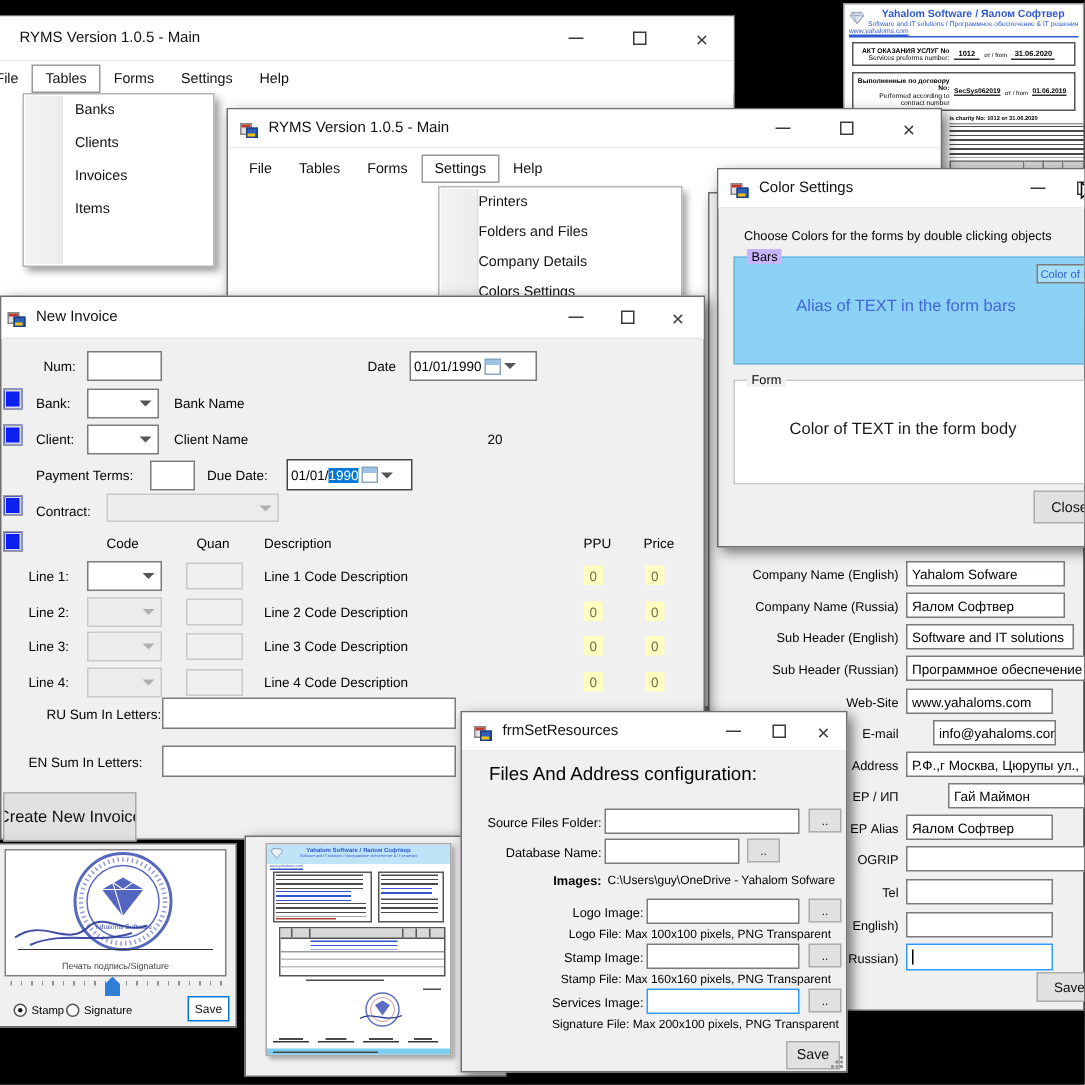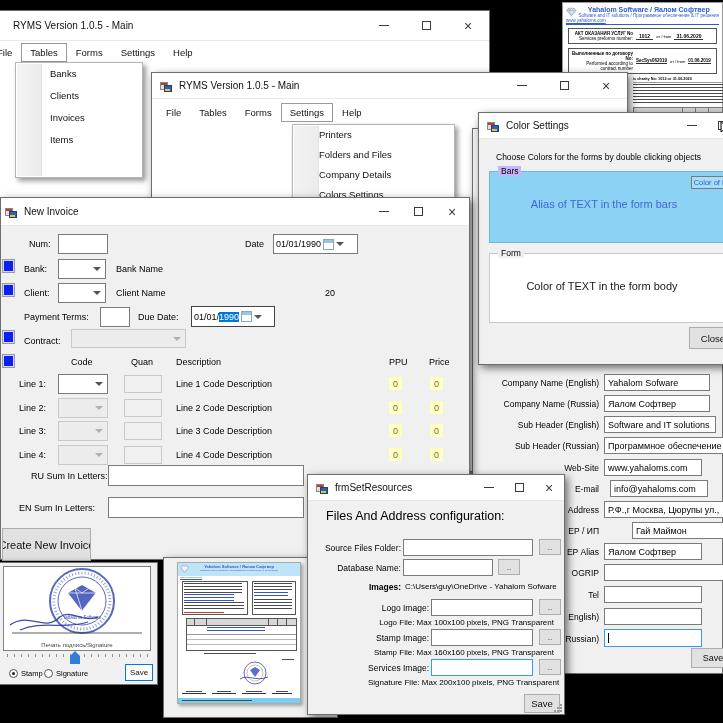--- a/index.html
+++ b/index.html
@@ -185,21 +185,21 @@
     <div class="tb" style="left:131px;top:245px;width:106px;height:17px;">Yahalom Sofware</div>
     <div class="cd-lbl" style="left:0;top:270px;width:126px;">Company Name (Russia)</div>
     <div class="tb" style="left:131px;top:266px;width:106px;height:17px;">Яалом Софтвер</div>
     <div class="cd-lbl" style="left:0;top:291px;width:126px;">Sub Header (English)</div>
     <div class="tb" style="left:131px;top:287px;width:112px;height:17px;">Software and IT solutions</div>
     <div class="cd-lbl" style="left:0;top:312px;width:126px;">Sub Header (Russian)</div>
     <div class="tb" style="left:131px;top:308px;width:120px;height:17px;">Программное обеспечение &amp;</div>
     <div class="cd-lbl" style="left:0;top:334px;width:126px;">Web-Site</div>
     <div class="tb" style="left:131px;top:330px;width:98px;height:17px;">www.yahaloms.com</div>
     <div class="cd-lbl" style="left:0;top:355px;width:126px;">E-mail</div>
-    <div class="tb" style="left:137px;top:351px;width:98px;height:17px;">info@yahaloms.com</div>
+    <div class="tb" style="left:149px;top:351px;width:82px;height:17px;">info@yahaloms.com</div>
     <div class="cd-lbl" style="left:0;top:376px;width:126px;">Address</div>
     <div class="tb" style="left:131px;top:372px;width:125px;height:17px;">Р.Ф.,г Москва, Цюрупы ул.,</div>
     <div class="cd-lbl" style="left:0;top:397px;width:126px;">ЕР / ИП</div>
     <div class="tb" style="left:131px;top:393px;width:98px;height:17px;margin-left:28px;">Гай Маймон</div>
     <div class="cd-lbl" style="left:0;top:418px;width:126px;">ЕР Alias</div>
     <div class="tb" style="left:131px;top:414px;width:98px;height:17px;">Яалом Софтвер</div>
     <div class="cd-lbl" style="left:0;top:439px;width:126px;">OGRIP</div>
     <div class="tb" style="left:131px;top:435px;width:125px;height:17px;"></div>
     <div class="cd-lbl" style="left:0;top:461px;width:126px;">Tel</div>
     <div class="tb" style="left:131px;top:457px;width:98px;height:17px;"></div>

